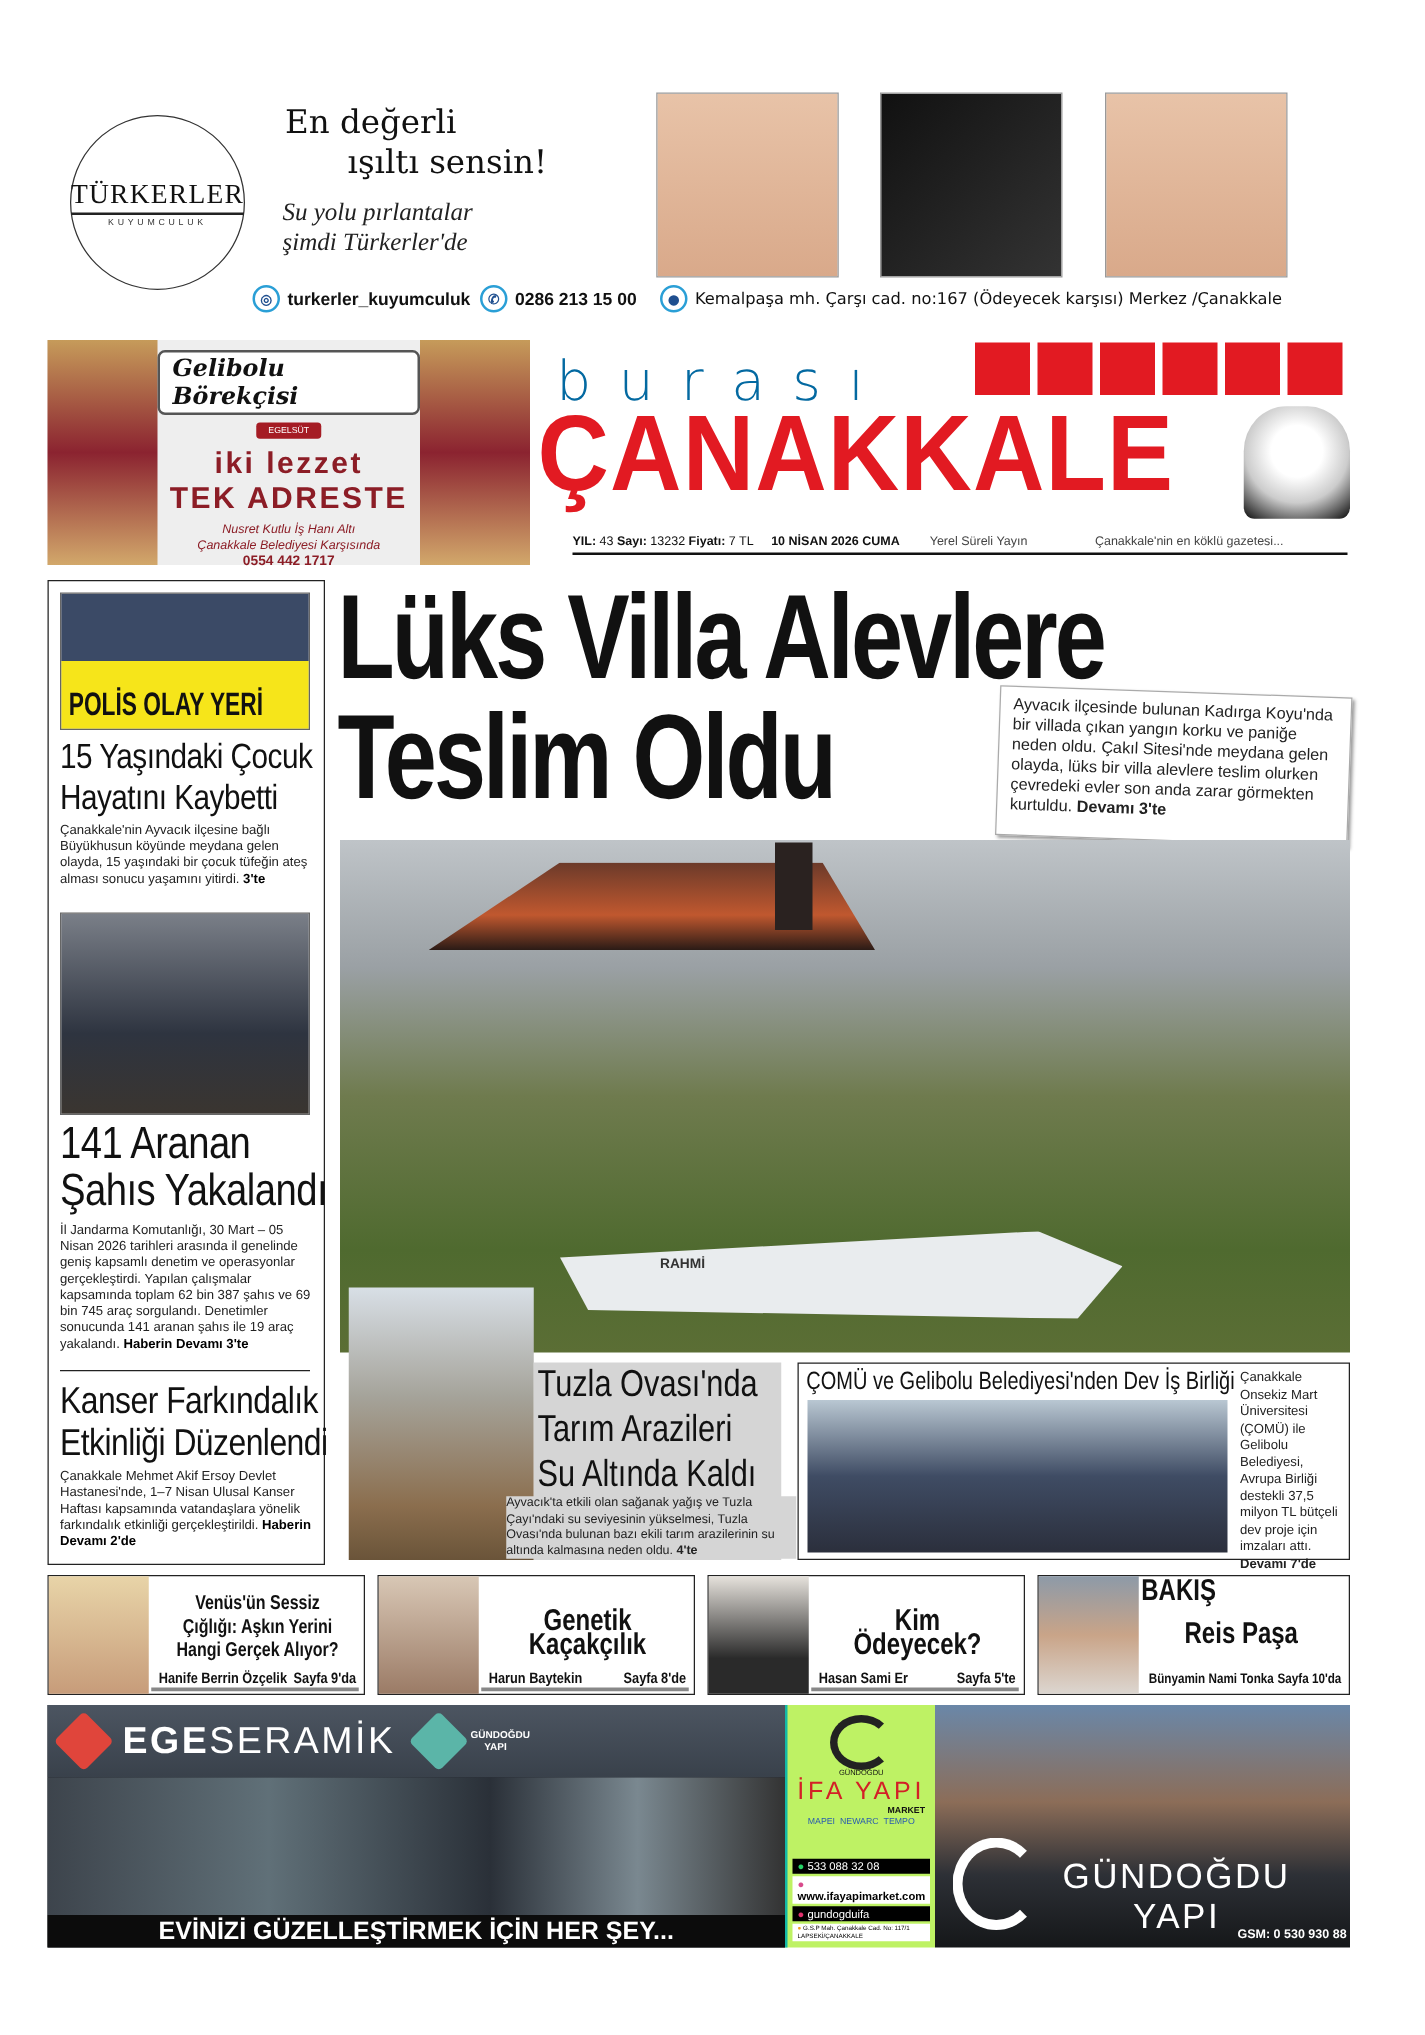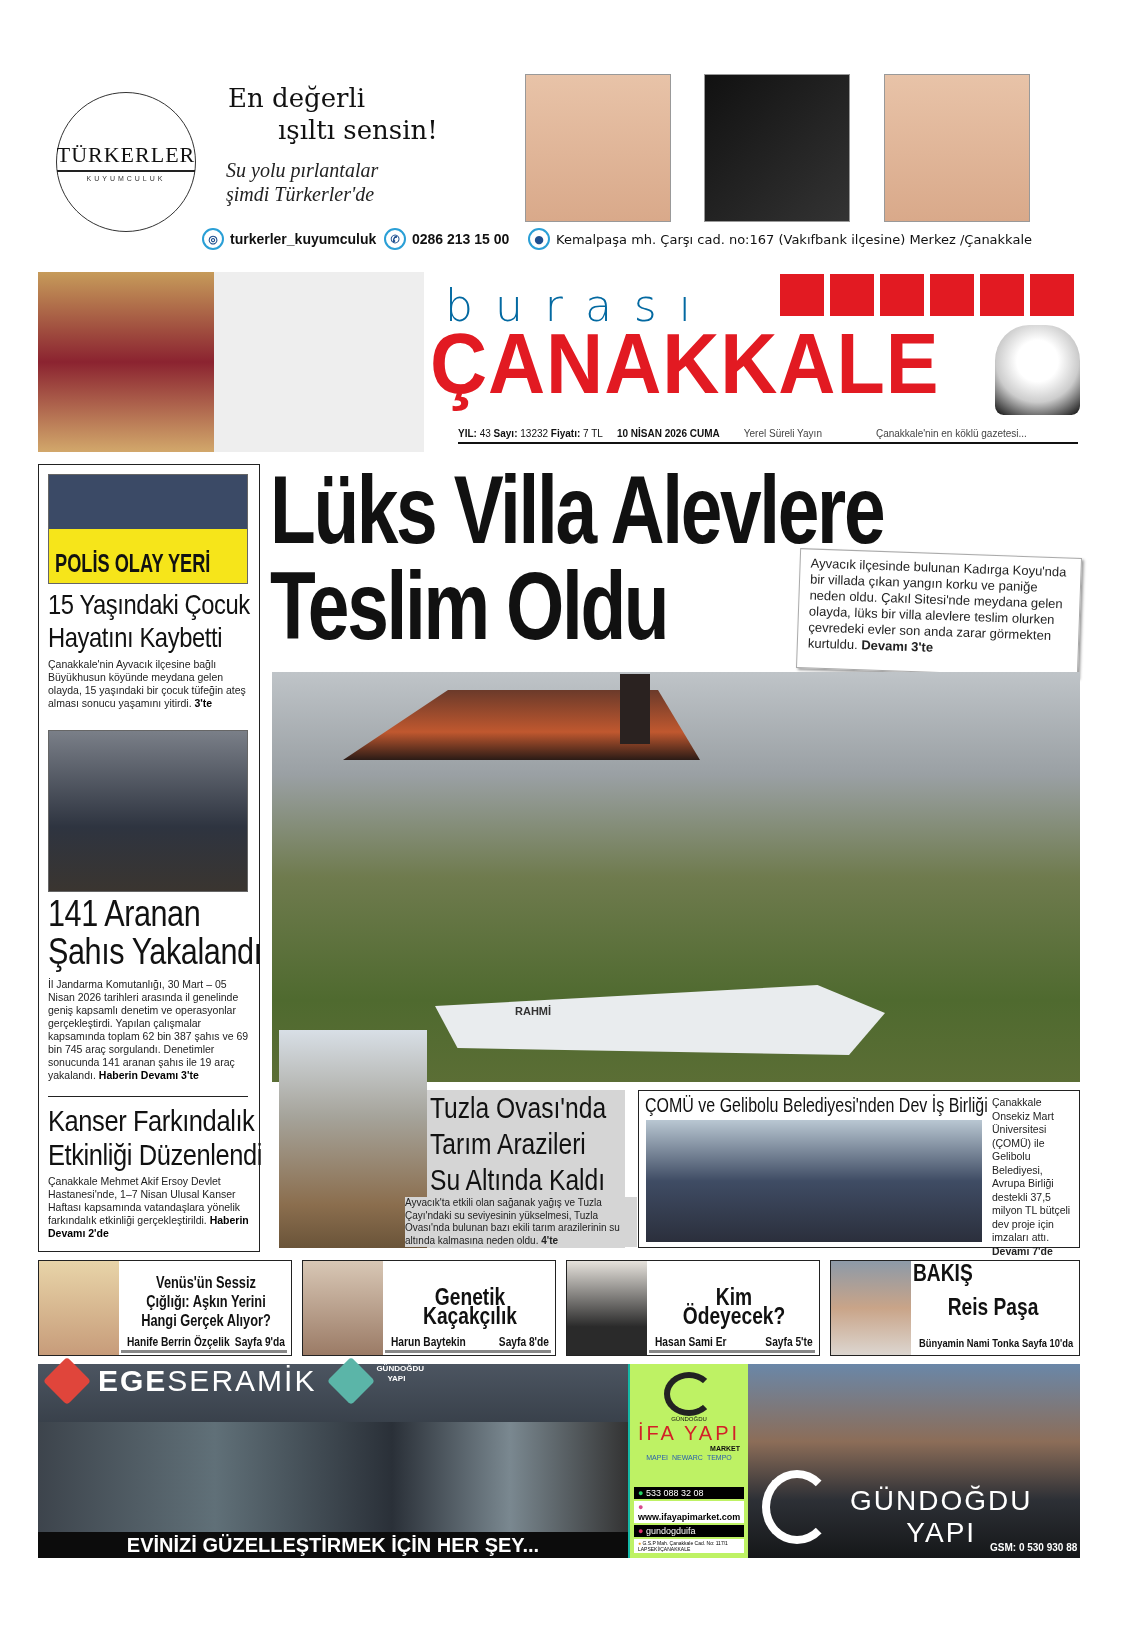--- a/index.html
+++ b/index.html
@@ -37,41 +37,41 @@
 .leftcol{left:38px;top:464px;width:222px;height:788px;border:1.5px solid #222}
 .photo{background:#888;border:1px solid #666}
 .hl-thin{font-family:"Liberation Sans",sans-serif;font-weight:normal;letter-spacing:-0.5px;transform:scaleX(0.85);transform-origin:left;white-space:nowrap}
 .body-s{font-size:10.5px;line-height:13px;color:#222}
 .body-s b{font-weight:bold;color:#000}
 
 .mainh{left:270px;top:462px;font-family:"Liberation Sans",sans-serif;font-weight:bold;font-size:96px;line-height:96px;letter-spacing:-3px;transform:scaleX(0.78);transform-origin:left;white-space:nowrap}
 .sumbox{left:798px;top:553px;width:282px;height:120px;background:#fff;border:1px solid #aaa;box-shadow:2px 2px 3px #999;padding:6px 10px;font-size:13px;line-height:16px;transform:rotate(2deg);color:#222}
 .mainphoto{left:272px;top:672px;width:808px;height:410px;background:linear-gradient(180deg,#bfc4c8 0%,#9aa0a4 25%,#6f7b4e 50%,#4f6a2f 80%,#5b6e35 100%)}
 .roof{left:280px;top:690px;width:420px;height:70px;background:linear-gradient(180deg,#6b3a2a,#c0582f 60%,#2b1b16);clip-path:polygon(15% 100%,40% 0,90% 0,100% 100%)}
-.boat{left:435px;top:985px;width:450px;height:70px;background:#e9ecee;clip-path:polygon(0 30%,85% 0,100% 40%,92% 100%,5% 90%)}
+.boat{left:448px;top:985px;width:450px;height:70px;background:#e9ecee;clip-path:polygon(0 30%,85% 0,100% 40%,92% 100%,5% 90%)}
 
 .tuzla-photo{left:279px;top:1030px;width:148px;height:218px;background:linear-gradient(180deg,#d8dfe6,#a5a39a 40%,#8b6e4e 80%,#6a5439)}
 .tuzla-box{left:427px;top:1090px;width:198px;height:158px;background:#d5d5d5}
 .tuzla-h{left:430px;top:1090px;font-size:30px;line-height:36px;font-weight:normal;transform:scaleX(0.82);transform-origin:left;white-space:nowrap}
 .tuzla-t{left:405px;top:1197px;width:232px;font-size:10px;line-height:12.5px;background:#d5d5d5;color:#222}
 
 .comu{left:638px;top:1090px;width:442px;height:158px;border:1.5px solid #222}
 .comu-h{left:645px;top:1094px;font-size:20px;transform:scaleX(0.8);transform-origin:left;white-space:nowrap}
 .comu-photo{left:646px;top:1120px;width:336px;height:122px;background:linear-gradient(180deg,#b9c7d2,#3f4c64 50%,#2b2f3c)}
 .comu-t{left:992px;top:1096px;width:86px;font-size:10.5px;line-height:13.5px;color:#222}
 
 .colm{top:1260px;height:96px;border:1.5px solid #222;background:#fff}
 .colm .face{position:absolute;left:0;top:0;width:80px;height:100%;background:linear-gradient(180deg,#d8c7b5,#9b7b66)}
 .colm .title{position:absolute;font-weight:bold;font-family:"Liberation Sans",sans-serif;transform:scaleX(0.8);transform-origin:center;text-align:center;line-height:19px}
 .colm .auth{position:absolute;bottom:6px;font-size:12px;font-weight:bold;transform:scaleX(0.85);transform-origin:left;white-space:nowrap}
 .colm .pg{position:absolute;bottom:6px;right:6px;font-size:12px;font-weight:bold;transform:scaleX(0.85);transform-origin:right;white-space:nowrap}
 .colm .line{position:absolute;bottom:2px;left:82px;right:4px;height:3px;background:#888}
 
 .ege{left:38px;top:1364px;width:590px;height:194px;background:#1a1e24}
-.ege-sign{left:38px;top:1364px;width:590px;height:58px;background:linear-gradient(180deg,#4c5561,#39414b);display:flex;align-items:flex-start;gap:8px;padding-left:12px;color:#fff;font-weight:bold;font-size:30px;letter-spacing:2px}
+.ege-sign{left:38px;top:1364px;width:590px;height:58px;background:linear-gradient(180deg,#4c5561,#39414b);display:flex;align-items:center;gap:8px;padding-left:12px;color:#fff;font-weight:bold;font-size:30px;letter-spacing:2px}
 .ege-sign .g1{width:34px;height:34px;background:#e0453b;transform:rotate(45deg);border-radius:4px}
 .ege-sign .g2{width:34px;height:34px;background:#5bb5a8;transform:rotate(45deg);border-radius:4px}
 .ege-sign .thin{font-weight:normal}
 .ege-store{left:38px;top:1422px;width:590px;height:110px;background:linear-gradient(90deg,#3d444c,#607078 30%,#2a3038 60%,#7a8890 80%,#333)}
 .ege-slogan{left:38px;top:1532px;width:590px;height:26px;background:#0c0c0c;color:#fff;font-weight:bold;font-size:20px;text-align:center;line-height:26px;transform-origin:center}
 .ifa{left:628px;top:1364px;width:120px;height:194px;background:#bef264;border-left:2px solid #14b8a6}
 .ifa-name{color:#d32027;font-size:20px;letter-spacing:3px;text-align:center}
 .ifa-row{font-size:9px;background:#000;color:#fff;margin:2px 4px;padding:1px 4px}
 .gun{left:748px;top:1364px;width:332px;height:194px;background:linear-gradient(180deg,#6a87a8,#8c6d58 40%,#2d3036 70%,#151719)}
 .gun-name{left:850px;top:1485px;color:#fff;font-size:28px;letter-spacing:2px;text-align:center;line-height:32px}
@@ -99,25 +99,36 @@
 <div class="abs contact" style="left:202px">
   <span class="ic">◎</span>
   <span>turkerler_kuyumculuk</span>
 </div>
 <div class="abs contact" style="left:384px">
   <span class="ic">✆</span>
   <span>0286 213 15 00</span>
 </div>
 <div class="abs contact" style="left:528px;font-weight:normal;font-family:'DejaVu Sans',sans-serif;font-size:13px">
   <span class="ic">●</span>
-  <span>Kemalpaşa mh. Çarşı cad. no:167 (Vakıfbank ilçesine) Merkez /Çanakkale</span>
+  <span>Kemalpaşa mh. Çarşı cad. no:167 (Ödeyecek karşısı) Merkez /Çanakkale</span>
 </div>
 
 <div class="abs borek">
   <div class="side"></div>
+  <div class="mid">
+    <div class="brand">Gelibolu Börekçisi</div>
+    <div class="badge">EGELSÜT</div>
+    <div class="l1">iki lezzet</div>
+    <div class="l2">TEK ADRESTE</div>
+    <div class="addr">
+        <div>Nusret Kutlu İş Hanı Altı</div>
+        <div>Çanakkale Belediyesi Karşısında</div>
+      </div>
+    <div class="tel">0554 442 1717</div>
+  </div>
   <div class="side"></div>
 </div>
 
 <div class="abs mast-burasi">burası</div>
 <div class="abs mast-blocks">
     <span></span>
     <span></span>
     <span></span>
     <span></span>
     <span></span>

